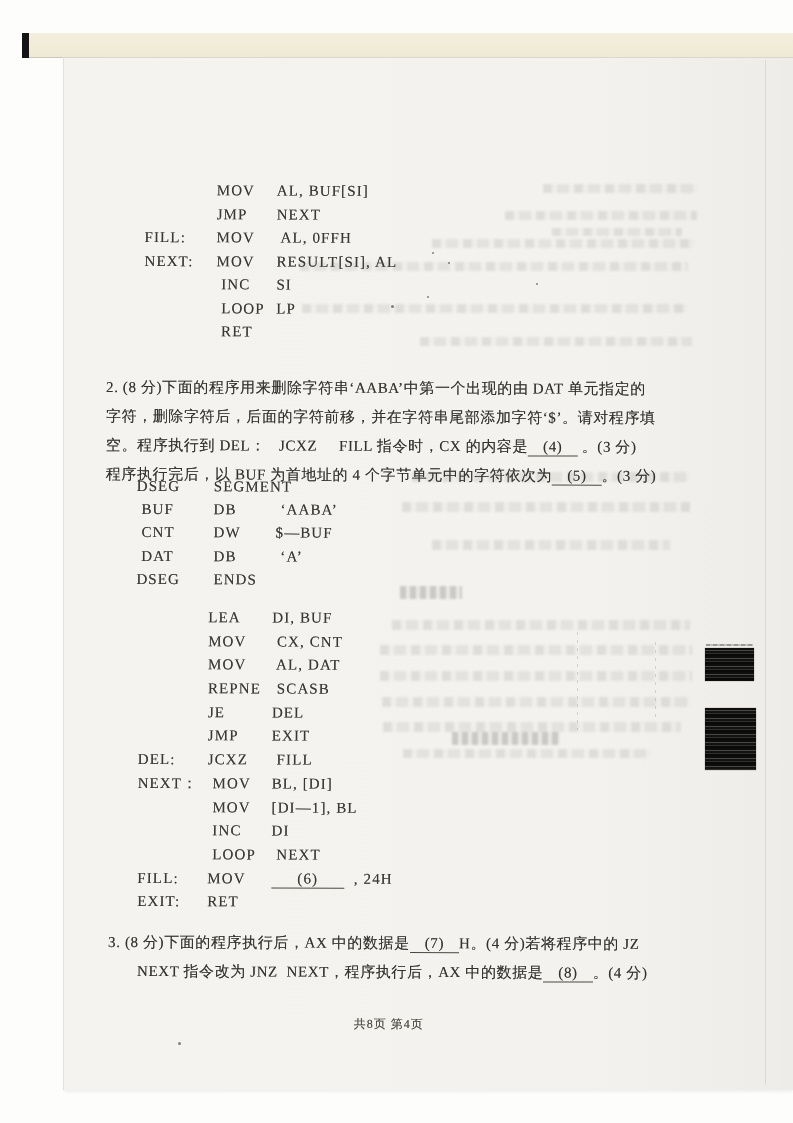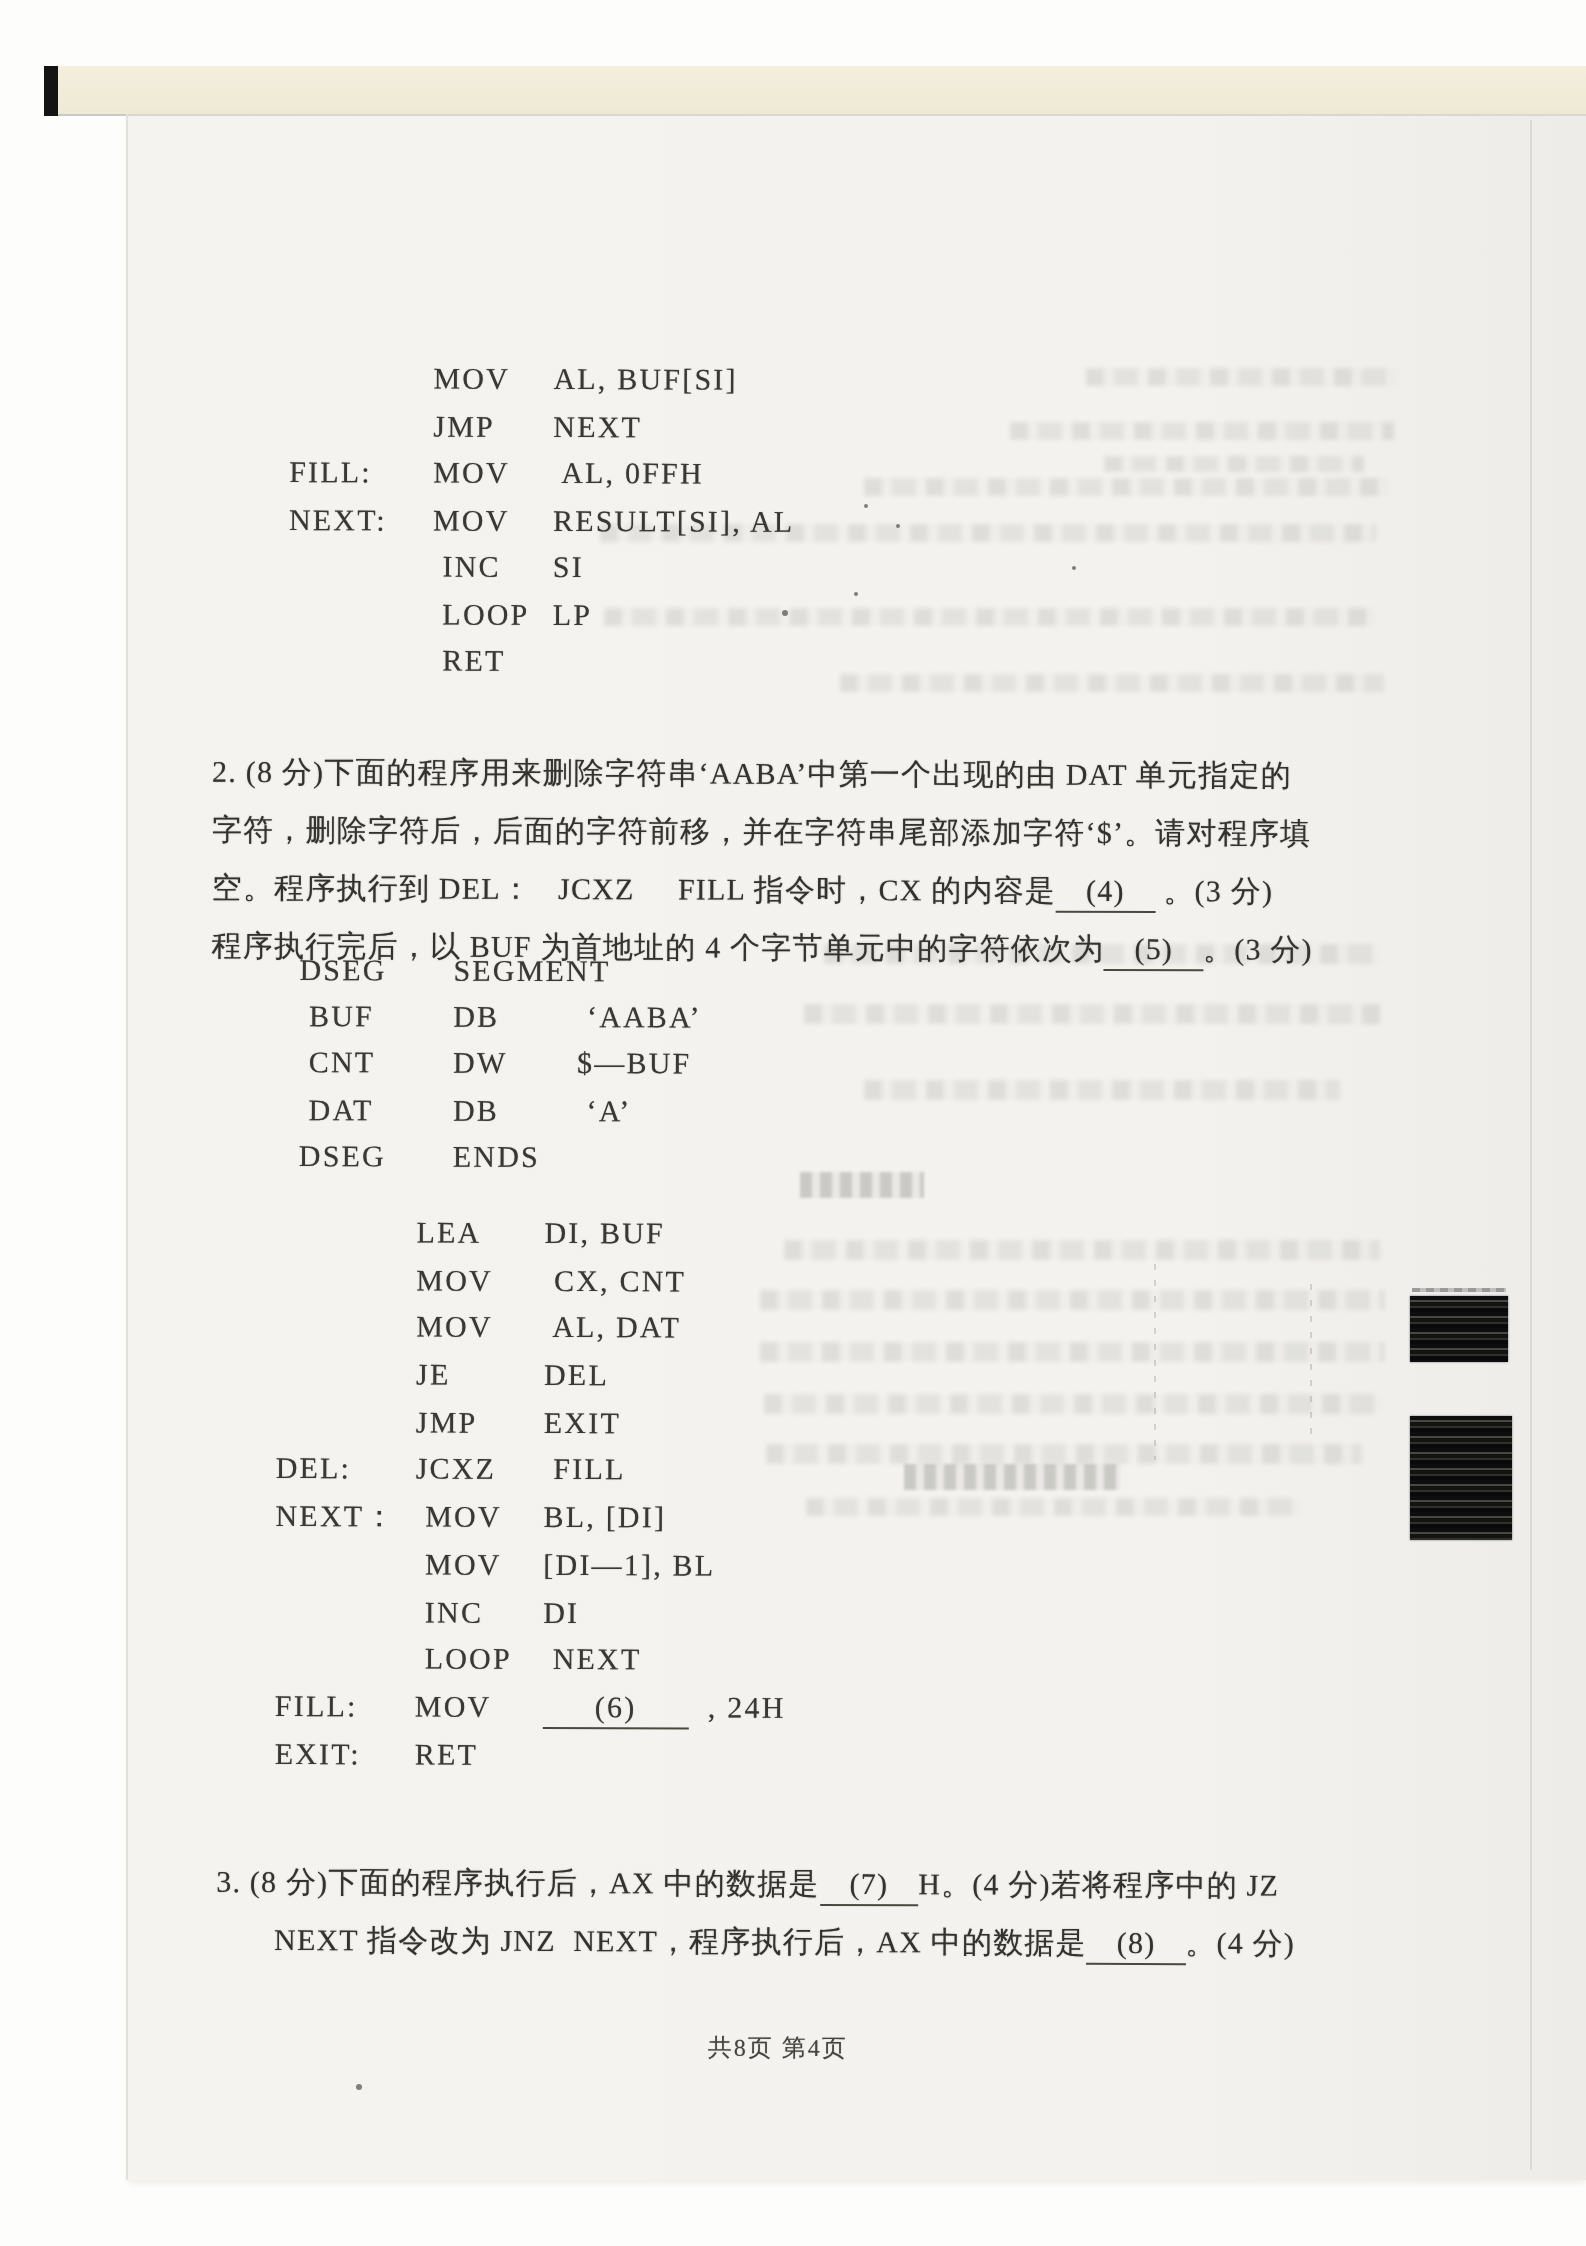--- a/index.html
+++ b/index.html
@@ -46,21 +46,21 @@
     text-shadow:0 0 0.5px rgba(40,40,40,0.55); }
   .code-row { display:flex; height:23.5px; line-height:23.5px; white-space:pre; }
   .code-label { display:inline-block; }
   .code-mn { display:inline-block; }
   .code-op { display:inline-block; }
 
   #code-top { left:145px; top:180px; }
   #code-top .code-label { width:72px; }
   #code-top .code-mn { width:60px; }
 
-  #dseg { left:151px; top:476px; }
+  #dseg { left:138px; top:476px; }
   #dseg .code-row { height:23.2px; line-height:23.2px; }
   #dseg .code-label { width:77px; }
   #dseg .code-mn { width:62px; }
 
   #code-main { left:140px; top:607px; }
   #code-main .code-row { height:23.7px; line-height:23.7px; }
   #code-main .code-label { width:70px; }
   #code-main .code-mn { width:64px; }
 
   
@@ -174,20 +174,21 @@
       <div class="code-row"><span class="code-label"> BUF</span><span class="code-mn">DB</span><span class="code-op"> ‘AABA’</span></div>
       <div class="code-row"><span class="code-label"> CNT</span><span class="code-mn">DW</span><span class="code-op">$—BUF</span></div>
       <div class="code-row"><span class="code-label"> DAT</span><span class="code-mn">DB</span><span class="code-op"> ‘A’</span></div>
       <div class="code-row"><span class="code-label">DSEG</span><span class="code-mn">ENDS</span><span class="code-op"></span></div>
     </div>
 
     <div id="code-main" class="code-block">
       <div class="code-row"><span class="code-label"></span><span class="code-mn">LEA</span><span class="code-op">DI, BUF</span></div>
       <div class="code-row"><span class="code-label"></span><span class="code-mn">MOV</span><span class="code-op"> CX, CNT</span></div>
       <div class="code-row"><span class="code-label"></span><span class="code-mn">MOV</span><span class="code-op"> AL, DAT</span></div>
+      <div class="code-row"><span class="code-label"></span><span class="code-mn">REPNE</span><span class="code-op"> SCASB</span></div>
       <div class="code-row"><span class="code-label"></span><span class="code-mn">JE</span><span class="code-op">DEL</span></div>
       <div class="code-row"><span class="code-label"></span><span class="code-mn">JMP</span><span class="code-op">EXIT</span></div>
       <div class="code-row"><span class="code-label">DEL:</span><span class="code-mn">JCXZ</span><span class="code-op"> FILL</span></div>
       <div class="code-row"><span class="code-label">NEXT：</span><span class="code-mn"> MOV</span><span class="code-op">BL, [DI]</span></div>
       <div class="code-row"><span class="code-label"></span><span class="code-mn"> MOV</span><span class="code-op">[DI—1], BL</span></div>
       <div class="code-row"><span class="code-label"></span><span class="code-mn"> INC</span><span class="code-op">DI</span></div>
       <div class="code-row"><span class="code-label"></span><span class="code-mn"> LOOP</span><span class="code-op"> NEXT</span></div>
       <div class="code-row"><span class="code-label">FILL:</span><span class="code-mn">MOV</span><span class="code-op"><span class="blank blank-wide">(6)</span><span>  , 24H</span></span></div>
       <div class="code-row"><span class="code-label">EXIT:</span><span class="code-mn">RET</span><span class="code-op"></span></div>
     </div>

